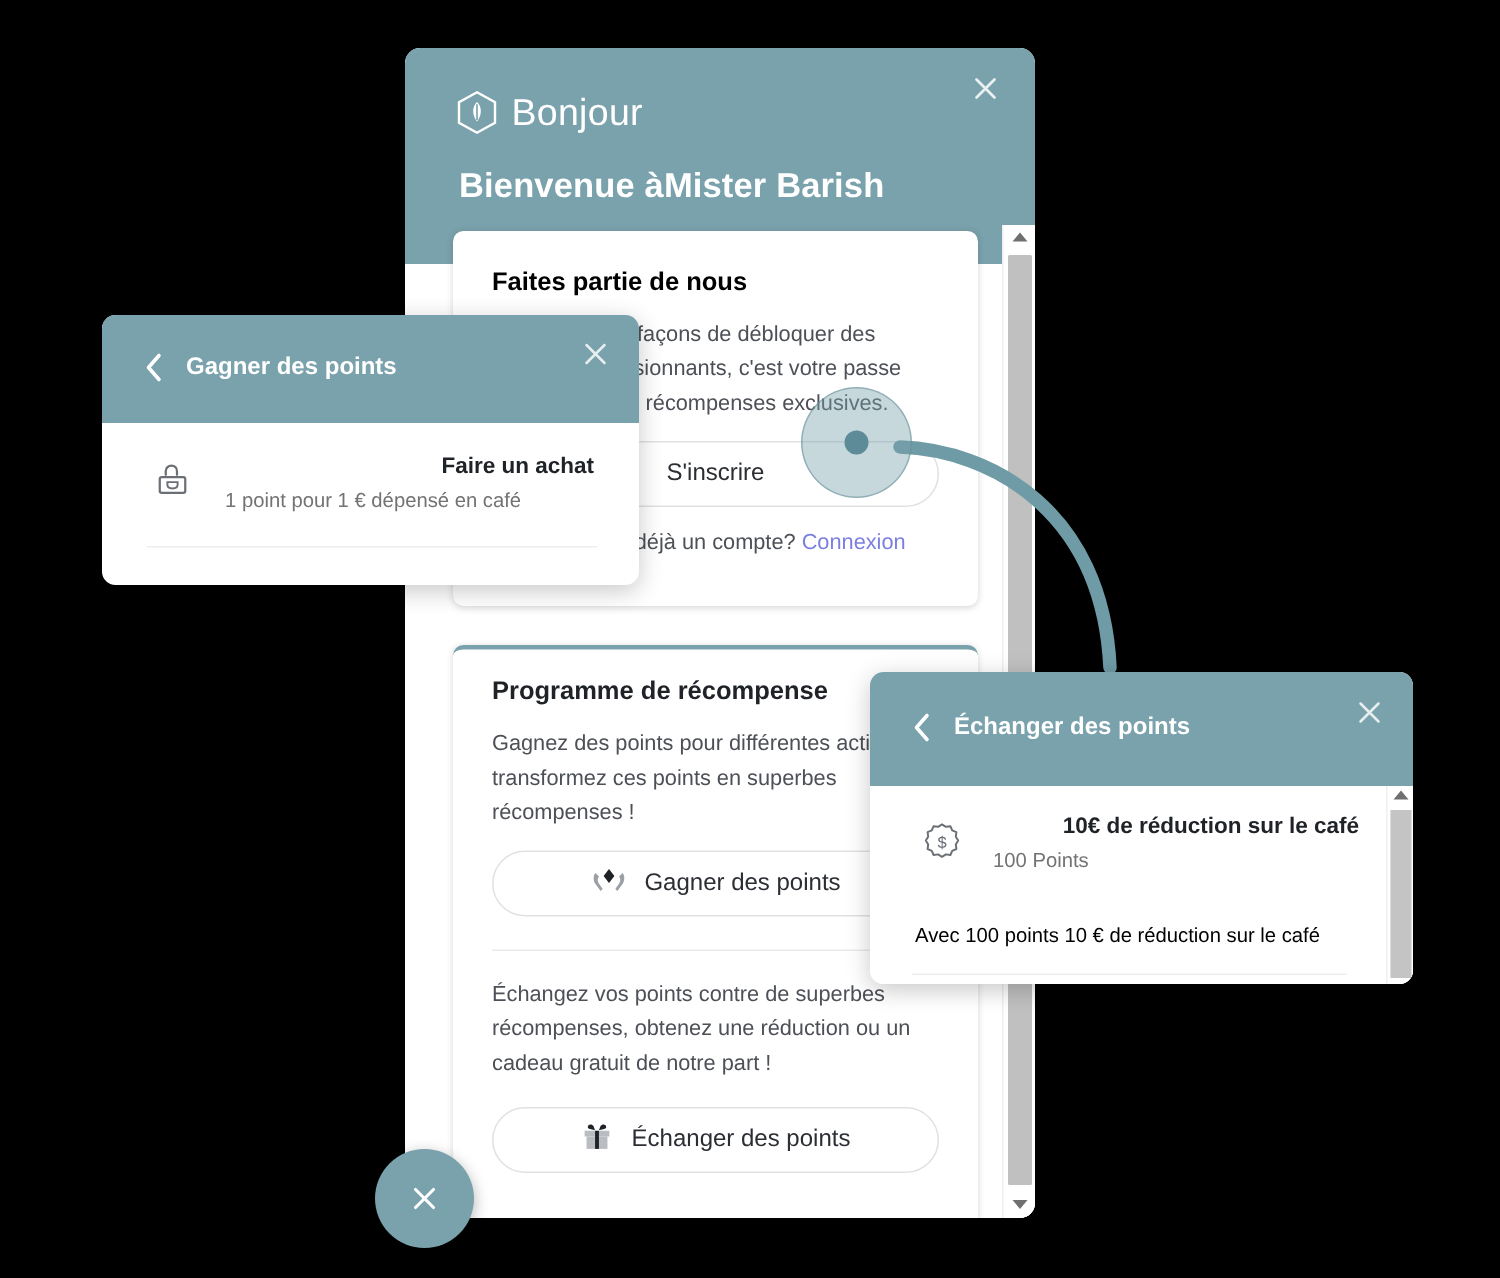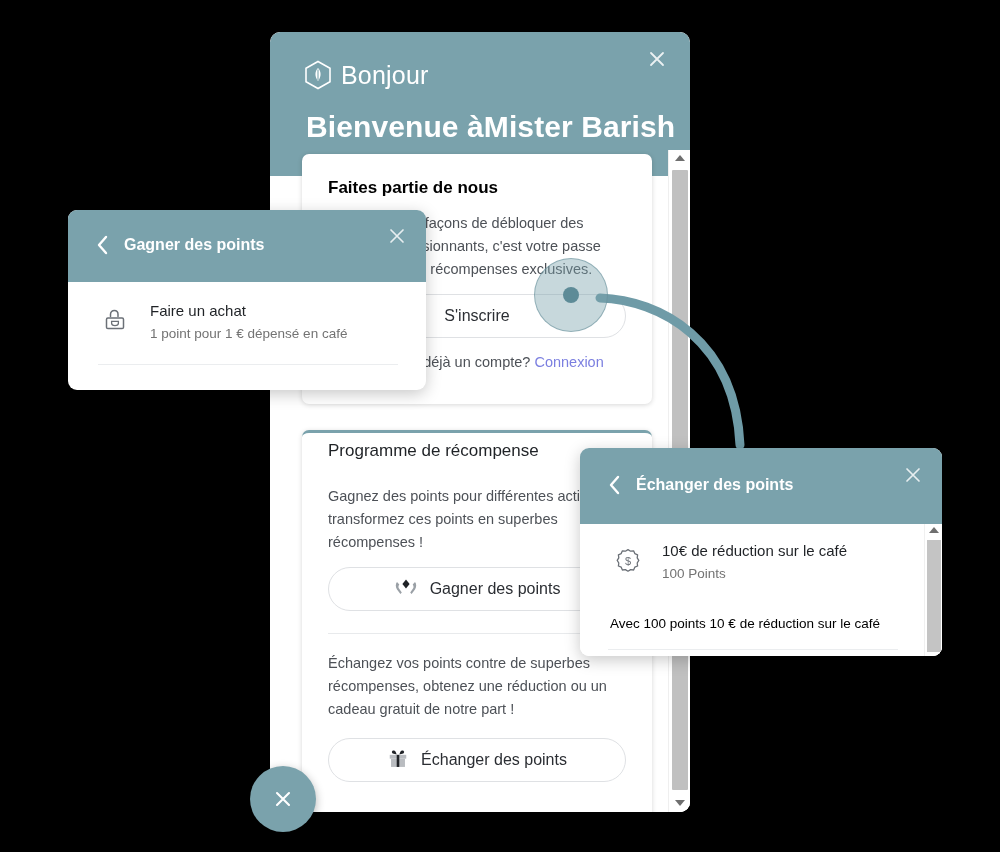--- a/index.html
+++ b/index.html
@@ -53,21 +53,21 @@
     color: #ffffff;
     font-size: 25px;
     font-weight: 400;
     letter-spacing: .2px;
   }
 
   .welcome-title {
     position: absolute;
     left: 36px; top: 78px;
     color: #ffffff;
-    font-size: 30px;
+    font-size: 23px;
     font-weight: 700;
     letter-spacing: .1px;
   }
 
   .hdr-close {
     position: absolute;
     right: 18px; top: 12px;
     width: 30px; height: 30px;
     cursor: pointer;
     opacity: .85;
@@ -141,23 +141,23 @@
 
   
   #card-program {
     left: 32px; top: 398px;
     width: 350px;
     height: 390px;
     border-top: 3px solid #7aa2ac;
   }
   #program-title {
     position: absolute;
-    left: 26px; top: 8px;
+    left: 26px; top: 18px;
     font-size: 17px;
-    font-weight: 400;
+    font-weight: 700;
     color: #1f2226;
   }
   #program-para1 {
     position: absolute;
     left: 26px; top: 52px;
     width: 300px;
     font-size: 14.5px;
     line-height: 23px;
     color: #4d5157;
   }
@@ -287,23 +287,24 @@
     left: 0; top: 72px;
     width: 100%;
     padding: 20px 30px 0 34px;
     display: flex;
     gap: 18px;
   }
   .row-icon { width: 30px; flex: 0 0 30px; padding-top: 5px; }
   .row-texts { flex: 1; }
   .row-title {
     font-size: 15px;
-    font-weight: 400;
+    font-weight: 700;
     color: #1f2226;
     margin-bottom: 7px;
+    text-align: right;
   }
   .row-sub {
     font-size: 13.5px;
     color: #737373;
   }
   #earn-divider {
     position: absolute;
     left: 30px; bottom: 25px;
     width: 300px; height: 1px;
     background: #ebedef;

